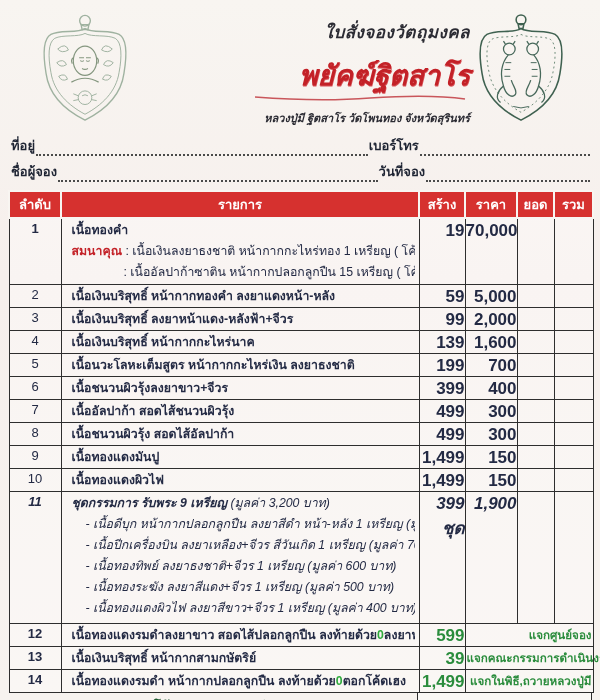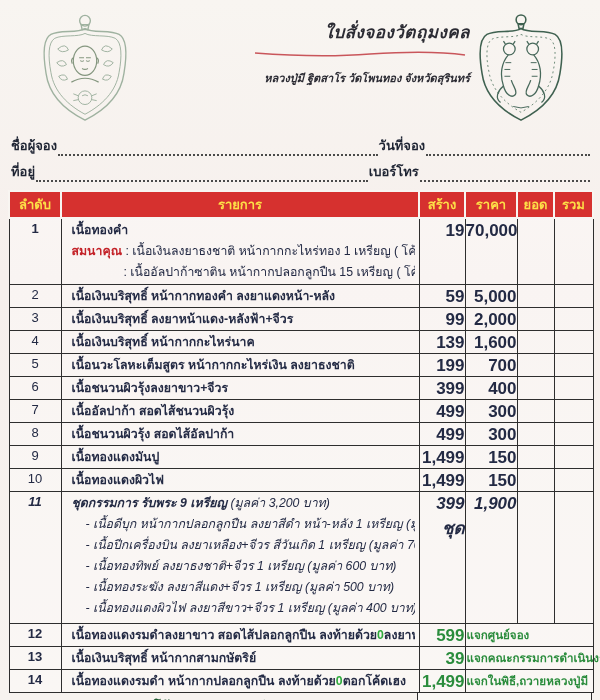--- a/index.html
+++ b/index.html
@@ -30,31 +30,31 @@
   .lbl{white-space:nowrap;padding:0 1px;}
   .leader{border-bottom:2px dotted #4a4a4a;height:15px;}
   .leader.g1{flex:1.95;}
   .leader.g2{flex:1;}
 
   
   table.order{border-collapse:collapse;margin:8px 8px 0 8px;width:584px;table-layout:fixed;}
   col.c-no{width:52px;} col.c-item{width:358px;} col.c-made{width:46px;}
   col.c-price{width:52px;} col.c-yod{width:37px;} col.c-ruam{width:39px;}
   thead th{
-    background:#d6312f;color:#fde047;font-size:13px;font-weight:700;
+    background:#d6312f;color:#ffffff;font-size:13px;font-weight:700;
     height:25px;border:2px solid #f8f5f1;padding:0;
   }
   tbody td{border:1px solid #2e2e2e;padding:0;vertical-align:top;background:rgba(255,255,255,.35);}
   td.no{ text-align:center;font-size:13px;font-weight:400;padding-top:2px;}
   td.no.em{font-weight:700;}
   td.item{padding:1px 4px 0 10px;font-size:12.3px;font-weight:600;line-height:21px;}
   td.item .ln{white-space:nowrap;overflow:hidden;}
   td.num{text-align:right;font-size:17px;font-weight:600;padding-top:2px;}
   td.num.green, span.greennum{color:#2a8c3c;font-weight:700;}
-  td.note{color:#2a8c3c;font-weight:700;font-size:11.6px;text-align:left;vertical-align:middle;white-space:nowrap;padding:0 1px;}
+  td.note{color:#2a8c3c;font-weight:700;font-size:11.6px;text-align:right;vertical-align:middle;white-space:nowrap;padding:0 1px;}
   .red{color:#c32127;font-weight:700;}
   .g0{color:#2faa3c;font-weight:700;}
   .b7{font-weight:700;}
   .b4{font-weight:400;}
   tr.h20{height:20px;} tr.h21{height:21px;} tr.h66{height:66px;} tr.h132{height:132px;font-style:italic;}
 
   
   .tfoot{display:flex;margin:0 8px;}
   .tfoot-left{width:410px;display:flex;align-items:center;justify-content:center;height:27px;}
   .tfoot-box{width:174px;height:27px;border:1px solid #2e2e2e;border-top:none;background:rgba(255,255,255,.4);}
@@ -112,39 +112,40 @@
           <path d="M78 76 C84 81 87 88 81 93"></path>
           <path d="M70 52 h6 M71 59 h6 M71 66 h6" stroke-width="1"></path>
           <path d="M52 97 q8 3 16 0" stroke-width="1"></path>
         </g>
       </svg>
     </div>
 
     <div class="hdr-text">
       <div class="form-title">ใบสั่งจองวัตถุมงคล</div>
       <div class="series-name">
+        <span>พยัคฆ์ฐิตสาโร</span>
         <svg class="series-swash" width="220" height="10" viewBox="0 0 220 10">
           <path d="M5 4 Q70 9 120 5 Q180 1 215 6" fill="none" stroke="#c9565b" stroke-width="1.6"></path>
         </svg>
       </div>
       <div class="temple-line">หลวงปู่มี ฐิตสาโร วัดโพนทอง จังหวัดสุรินทร์</div>
     </div>
   </div>
 
   <div class="fields">
     <div class="fline">
+      <span class="lbl">ที่อยู่</span>
+      <span class="leader g1"></span>
+      <span class="lbl">เบอร์โทร</span>
+      <span class="leader g2"></span>
+    </div>
+    <div class="fline">
       <span class="lbl">ชื่อผู้จอง</span>
       <span class="leader g1"></span>
       <span class="lbl">วันที่จอง</span>
-      <span class="leader g2"></span>
-    </div>
-    <div class="fline">
-      <span class="lbl">ที่อยู่</span>
-      <span class="leader g1"></span>
-      <span class="lbl">เบอร์โทร</span>
       <span class="leader g2"></span>
     </div>
   </div>
 
   <table class="order">
     <colgroup>
       <col class="c-no">
         <col class="c-item">
         <col class="c-made">
         <col class="c-price">

